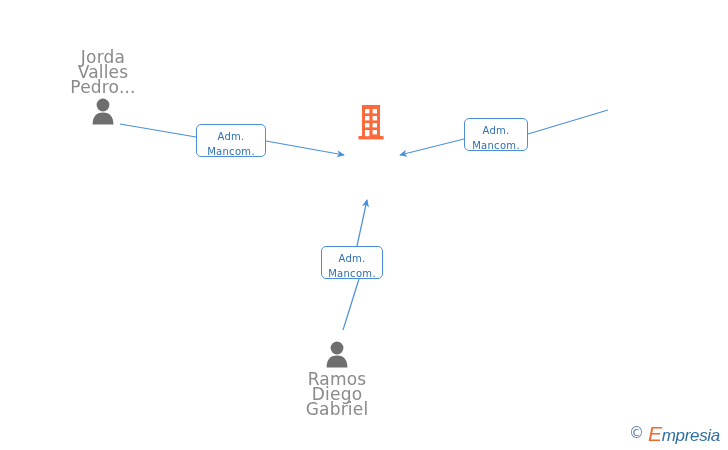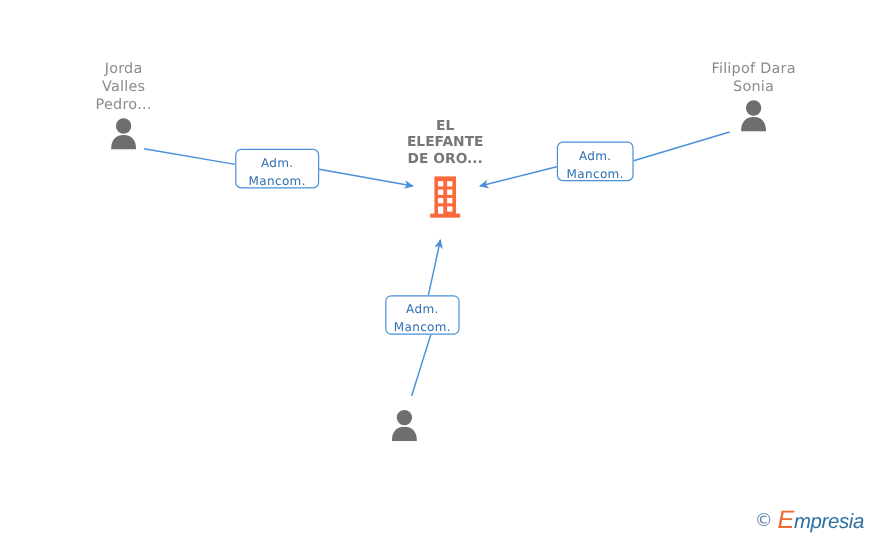--- a/index.html
+++ b/index.html
@@ -24,21 +24,21 @@
     pointer-events: none;
   }
 
   
   .person-node {
     position: absolute;
     width: 120px;
     text-align: center;
   }
   .person-label {
-    font-size: 12px;
+    font-size: 17px;
     line-height: 15px;
     color: #8a8a8a;
     white-space: pre-line;
     letter-spacing: .2px;
   }
   .person-icon {
     display: block;
     margin: 2px auto 0 auto;
   }
 
@@ -139,61 +139,53 @@
       <path d="M13,15.6 C5.8,15.6 2.6,20.3 2.6,27.4 L23.4,27.4 C23.4,20.3 20.2,15.6 13,15.6 Z" fill="#6E6E6E"></path>
     </svg>
   </div>
 
   <div class="rel-box" style="left:196px; top:124px; width:70px; height:33px;">
     <span>Adm.</span>
     <span>Mancom.</span>
   </div>
 
   <div class="company-node" style="left:296px; top:97px;">
-    <div class="company-label">EL
-ELEFANTE
-DE ORO...</div>
     <svg class="company-icon" width="30" height="38" viewBox="0 0 30 38">
       <rect x="6" y="2" width="18" height="32" fill="#FB6A3C"></rect>
       <rect x="2.5" y="33" width="25" height="3.4" fill="#FB6A3C"></rect>
       <rect x="9" y="6" width="4.4" height="4.4" fill="#ffffff"></rect>
       <rect x="16.6" y="6" width="4.4" height="4.4" fill="#ffffff"></rect>
       <rect x="9" y="13" width="4.4" height="4.4" fill="#ffffff"></rect>
       <rect x="16.6" y="13" width="4.4" height="4.4" fill="#ffffff"></rect>
       <rect x="9" y="20" width="4.4" height="4.4" fill="#ffffff"></rect>
       <rect x="16.6" y="20" width="4.4" height="4.4" fill="#ffffff"></rect>
       <rect x="9" y="27" width="4.4" height="6.2" fill="#ffffff"></rect>
       <rect x="16.6" y="27" width="4.4" height="4.4" fill="#ffffff"></rect>
     </svg>
   </div>
 
   <div class="rel-box" style="left:464px; top:118px; width:64px; height:33px;">
     <span>Adm.</span>
     <span>Mancom.</span>
   </div>
 
-  <div class="person-node" style="left:568px; top:50px;">
-    <div class="person-label">Filipof Dara
-Sonia</div>
-    <svg class="person-icon" width="26" height="28" viewBox="0 0 26 28">
-      <circle cx="13" cy="8" r="6.4" fill="#6E6E6E"></circle>
-      <path d="M13,15.6 C5.8,15.6 2.6,20.3 2.6,27.4 L23.4,27.4 C23.4,20.3 20.2,15.6 13,15.6 Z" fill="#6E6E6E"></path>
-    </svg>
-  </div>
 
   <div class="rel-box" style="left:321px; top:246px; width:62px; height:33px;">
     <span>Adm.</span>
     <span>Mancom.</span>
   </div>
 
   <div class="person-node" style="left:277px; top:338px;">
     <svg class="person-icon" width="26" height="28" viewBox="0 0 26 28">
       <circle cx="13" cy="8" r="6.4" fill="#6E6E6E"></circle>
       <path d="M13,15.6 C5.8,15.6 2.6,20.3 2.6,27.4 L23.4,27.4 C23.4,20.3 20.2,15.6 13,15.6 Z" fill="#6E6E6E"></path>
     </svg>
+    <div class="person-label" style="margin-top:4px;">Ramos
+Diego
+Gabriel</div>
   </div>
 
   <div id="watermark">
     <span class="wm-c">©</span>
     <span class="wm-text"><span class="wm-e">E</span><span>mpresia</span></span>
   </div>
 
 </div>
 
 </body></html>

